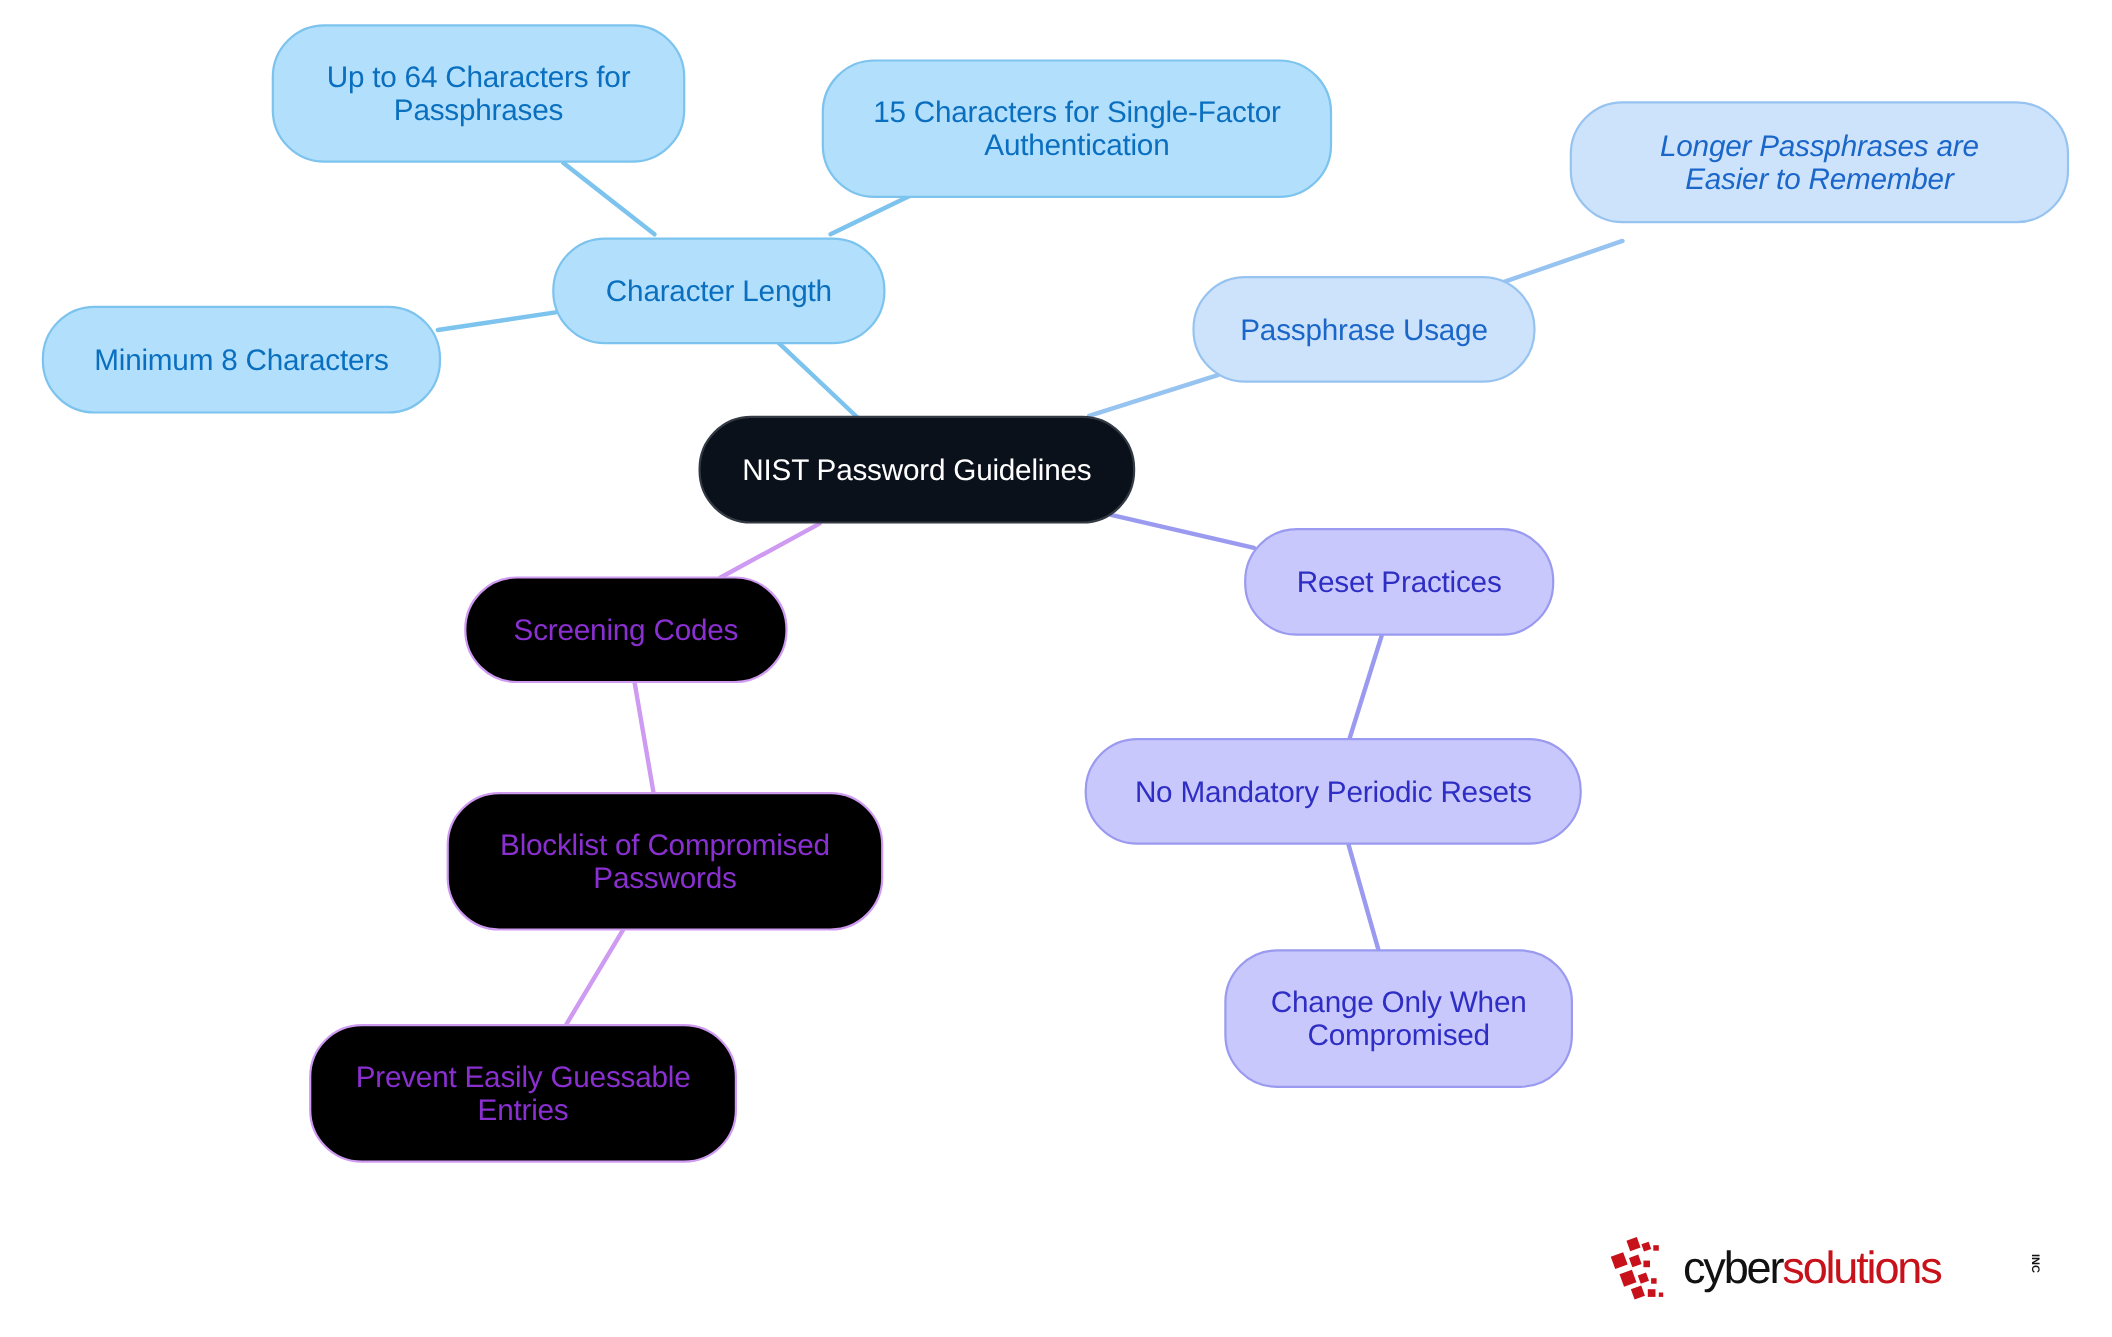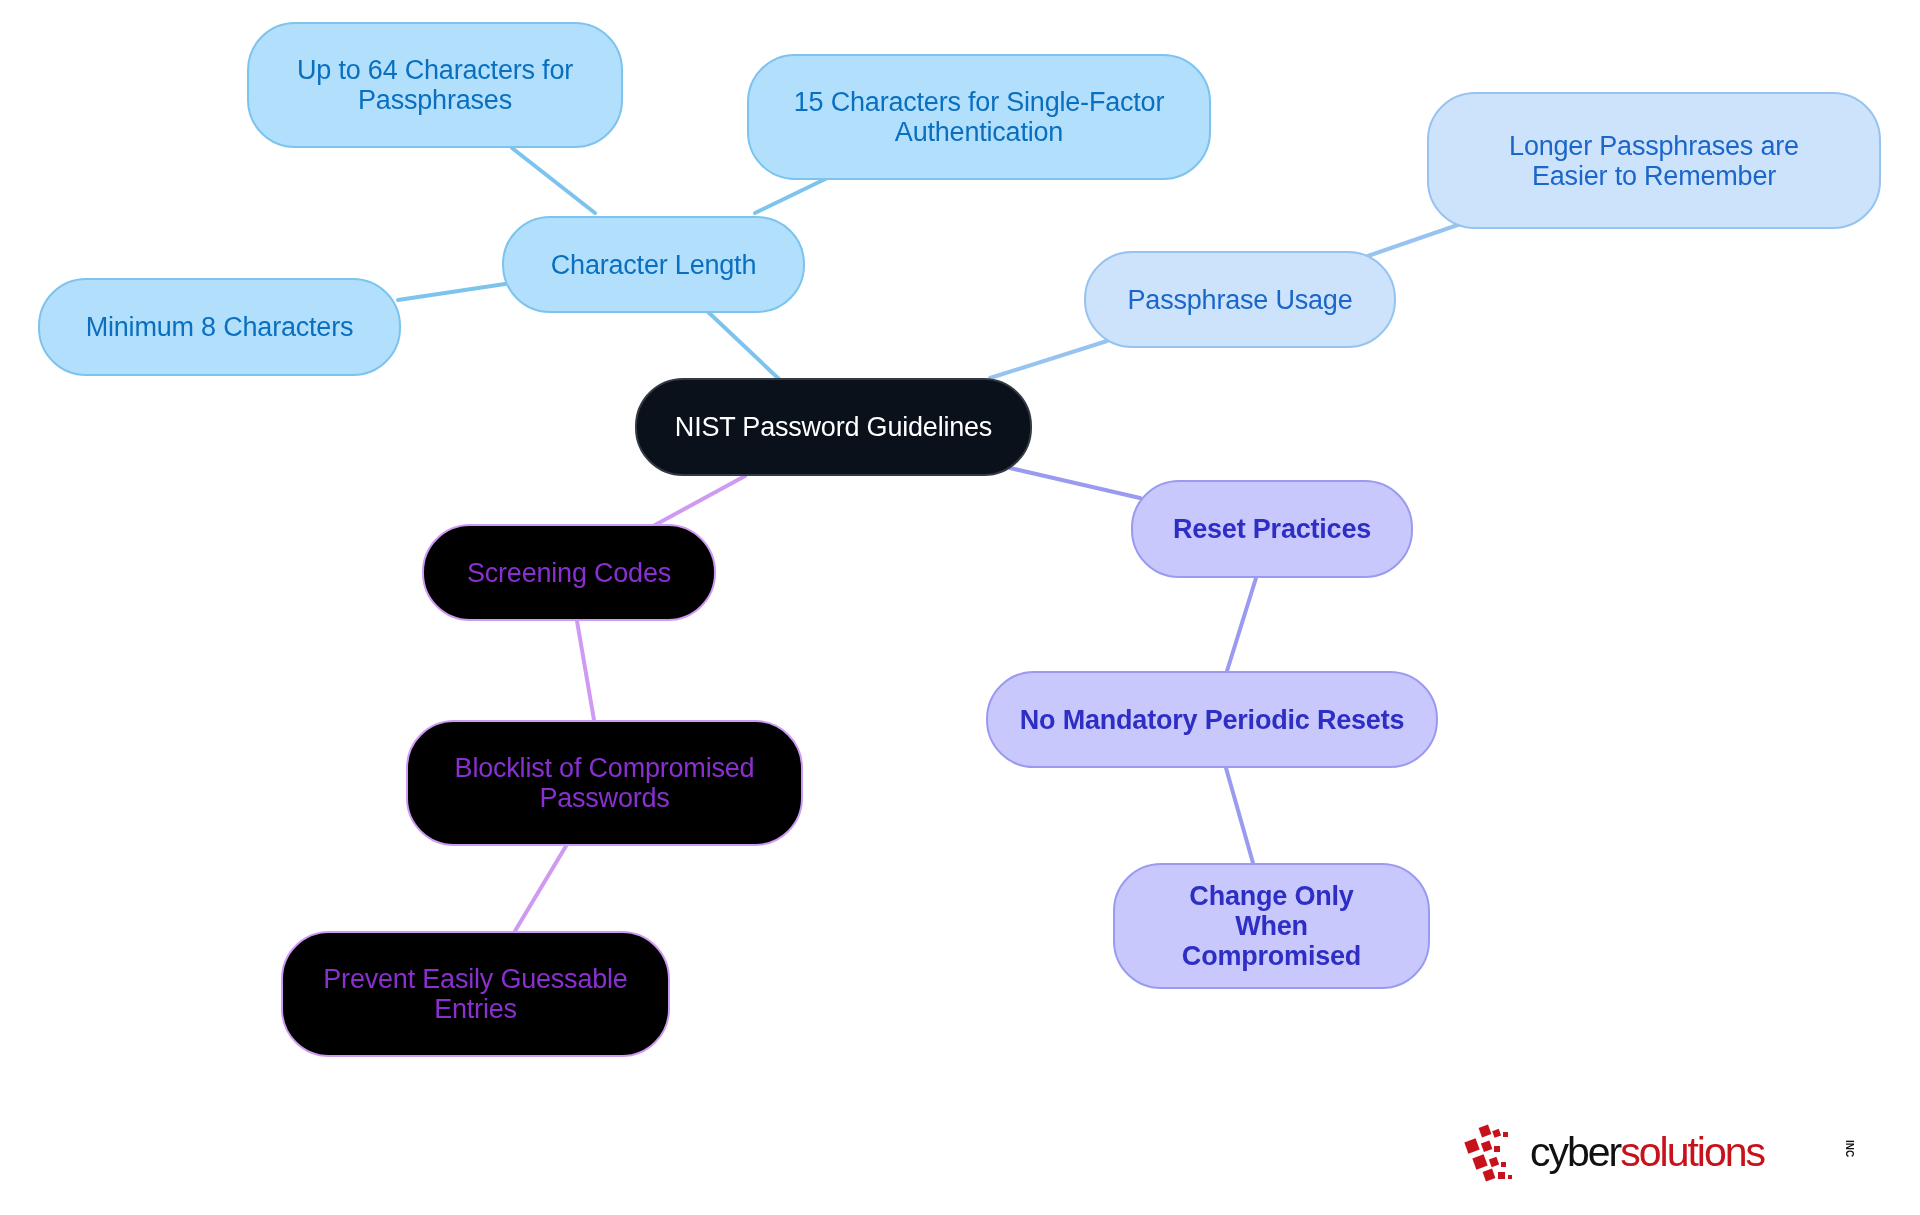--- a/index.html
+++ b/index.html
@@ -5,21 +5,21 @@
   html, body { margin: 0; padding: 0; background: #ffffff; }
   body { width: 1920px; height: 1215px; position: relative; overflow: hidden;
          font-family: "Liberation Sans", "DejaVu Sans", sans-serif; }
   #edges { position: absolute; left: 0; top: 0; width: 1920px; height: 1215px; }
   .node { position: absolute; box-sizing: border-box; display: flex; align-items: center;
           justify-content: center; text-align: center; border-radius: 48px; border: 2px solid;
           font-size: 27px; line-height: 30px; padding: 0 24px; letter-spacing: -0.2px; }
   .root { background: #0b111b; border-color: #333a44; color: #ffffff; }
   .blue { background: #b2dffc; border-color: #7cc3ee; color: #0a6fbf; }
   .lblue { background: #cde3fb; border-color: #97c3f0; color: #1a66c9; }
-  .indigo { background: #c8c8fc; border-color: #9a9af0; color: #2e2ec4; font-weight: bold; }
+  .indigo { background: #c8c8fc; border-color: #9a9af0; color: #2e2ec4; }
   .purple { background: #000000; border-color: #cf9af2; color: #8a2fd0; }
   #logo { position: absolute; left: 1460px; top: 1118px; width: 420px; height: 74px; }
   #logo .word { position: absolute; left: 70px; top: 4px; font-size: 41px; letter-spacing: -2px; line-height: 60px; }
   #logo .w1 { color: #111111; }
   #logo .w2 { color: #c8121b; }
   #logo .inc { position: absolute; left: 384px; top: 22px; font-size: 10px; color: #111; writing-mode: vertical-rl; font-weight: bold; }
 </style>
 </head>
 <body>
 
@@ -61,21 +61,21 @@
 </div>
 
 <div class="node blue" style="left:747px; top:42px; width:464px; height:126px; padding:0 40px;margin-top:12px;">
   <span>15 Characters for Single-Factor Authentication</span>
 </div>
 
 <div class="node lblue" style="left:1084px; top:251px; width:312px; height:97px;">
   <span>Passphrase Usage</span>
 </div>
 
-<div class="node lblue" style="left:1427px; top:92px; width:454px; height:137px; padding:0 40px;">
+<div class="node lblue" style="left:1427px; top:92px; width:454px; height:111px; padding:0 40px;font-style:italic;">
   <span>Longer Passphrases are Easier to Remember</span>
 </div>
 
 <div class="node indigo" style="left:1131px; top:480px; width:282px; height:98px;">
   <span>Reset Practices</span>
 </div>
 
 <div class="node indigo" style="left:986px; top:671px; width:452px; height:97px;">
   <span>No Mandatory Periodic Resets</span>
 </div>

